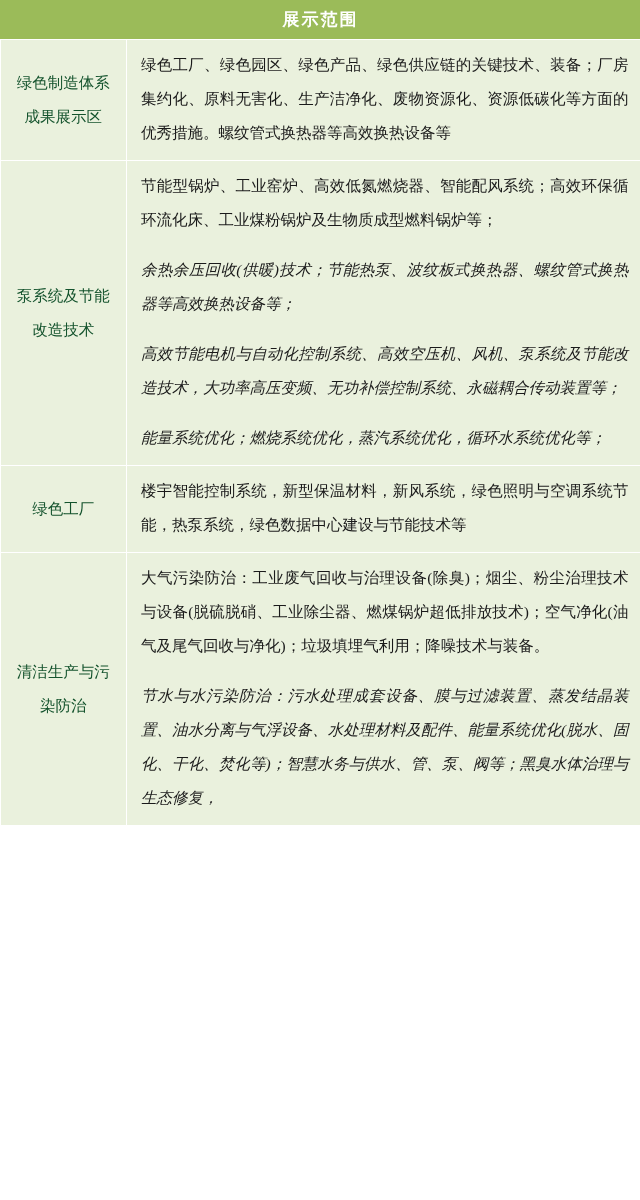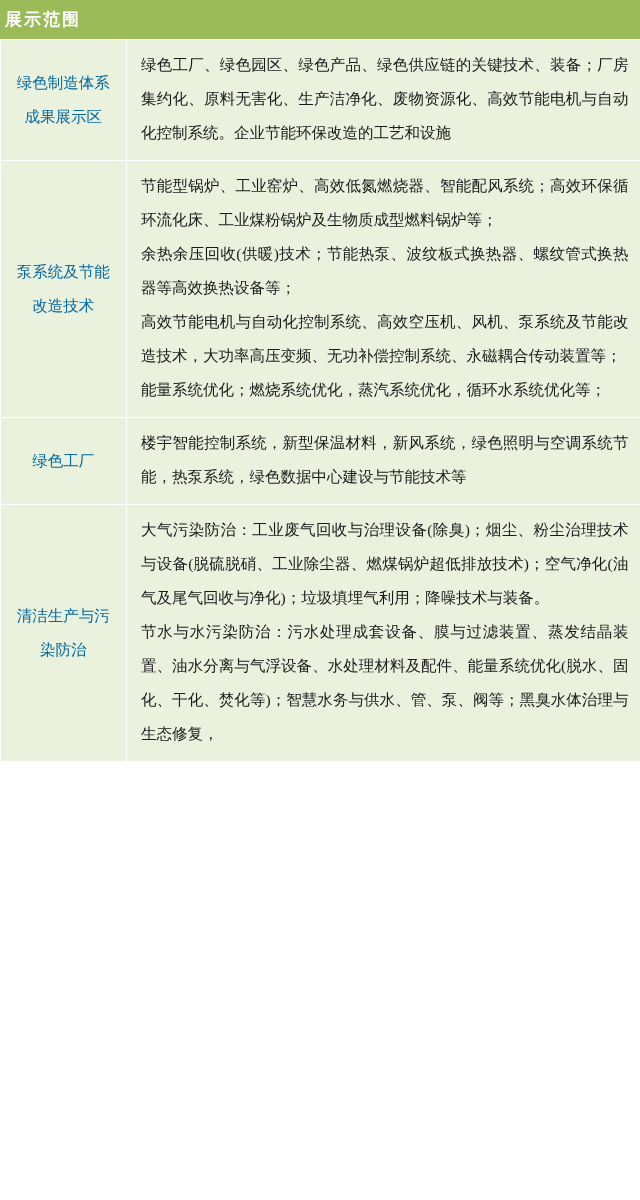--- a/index.html
+++ b/index.html
@@ -16,74 +16,76 @@
     width: 640px;
     border-collapse: collapse;
     table-layout: fixed;
   }
   .doc-table col.c1 { width: 126px; }
   .doc-table col.c2 { width: 514px; }
 
   .header-cell {
     background: #9bbb59;
     color: #ffffff;
+    text-align: center;
     font-size: 17px;
     font-weight: bold;
     letter-spacing: 2px;
     padding: 7px 4px 8px 4px;
     border: 1px solid #9bbb59;
     border-bottom: 1px solid #ffffff;
     margin-left: 20px;
   }
   .cat-cell {
     background: #eaf1dd;
     vertical-align: middle;
     text-align: center;
     font-size: 15.5px;
     line-height: 34px;
     padding: 6px 16px;
     border-right: 1px solid #ffffff;
     border-bottom: 1px solid #ffffff;
-    color: #0369a1;
+    color: #14532d;
   }
   .desc-cell {
     background: #eaf1dd;
     vertical-align: top;
     font-size: 15.5px;
     line-height: 34px;
     padding: 8px 12px 10px 14px;
     border-bottom: 1px solid #ffffff;
     color: #1a1a1a;
     text-align: justify;
     text-justify: inter-ideograph;
   }
   .desc-cell p {
     margin: 0;
   }
   .desc-cell p + p {
-    margin-top: 0px;
+    margin-top: 16px;
+    font-style: italic;
   }
 </style>
 </head>
 <body>
 
 <table class="doc-table">
   <colgroup>
     <col class="c1">
     <col class="c2">
   </colgroup>
   <tbody>
     <tr>
       <td class="header-cell" colspan="2">展示范围</td>
     </tr>
 
     <tr>
       <td class="cat-cell">绿色制造体系成果展示区</td>
       <td class="desc-cell">
-        <p>绿色工厂、绿色园区、绿色产品、绿色供应链的关键技术、装备；厂房集约化、原料无害化、生产洁净化、废物资源化、高效节能电机与自动化控制系统。企业节能环保改造的工艺和设施</p>
+        <p>绿色工厂、绿色园区、绿色产品、绿色供应链的关键技术、装备；厂房集约化、原料无害化、生产洁净化、废物资源化、资源低碳化等方面的优秀措施。螺纹管式换热器等高效换热设备等</p>
       </td>
     </tr>
 
     <tr>
       <td class="cat-cell">泵系统及节能改造技术</td>
       <td class="desc-cell">
         <p>节能型锅炉、工业窑炉、高效低氮燃烧器、智能配风系统；高效环保循环流化床、工业煤粉锅炉及生物质成型燃料锅炉等；</p>
         <p>余热余压回收(供暖)技术；节能热泵、波纹板式换热器、螺纹管式换热器等高效换热设备等；</p>
         <p>高效节能电机与自动化控制系统、高效空压机、风机、泵系统及节能改造技术，大功率高压变频、无功补偿控制系统、永磁耦合传动装置等；</p>
         <p>能量系统优化；燃烧系统优化，蒸汽系统优化，循环水系统优化等；</p>

